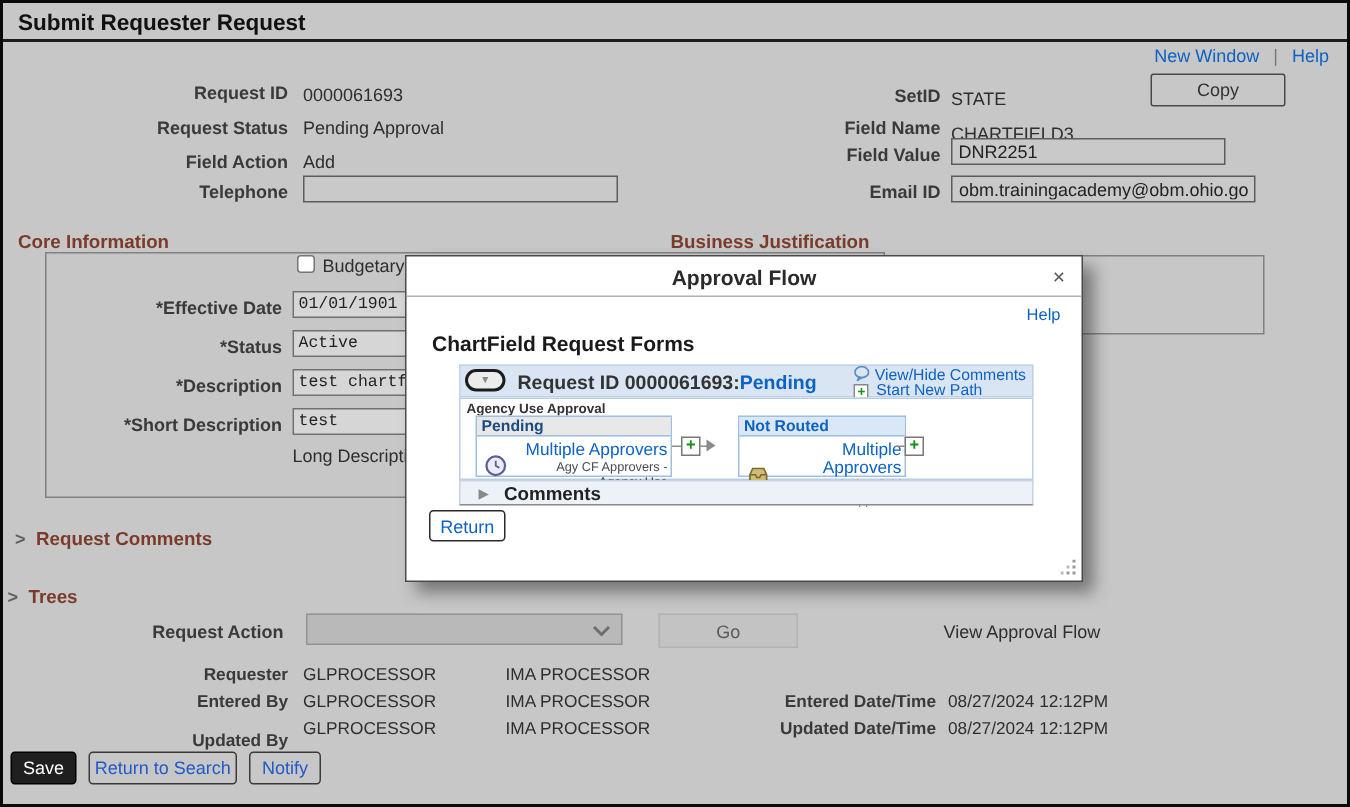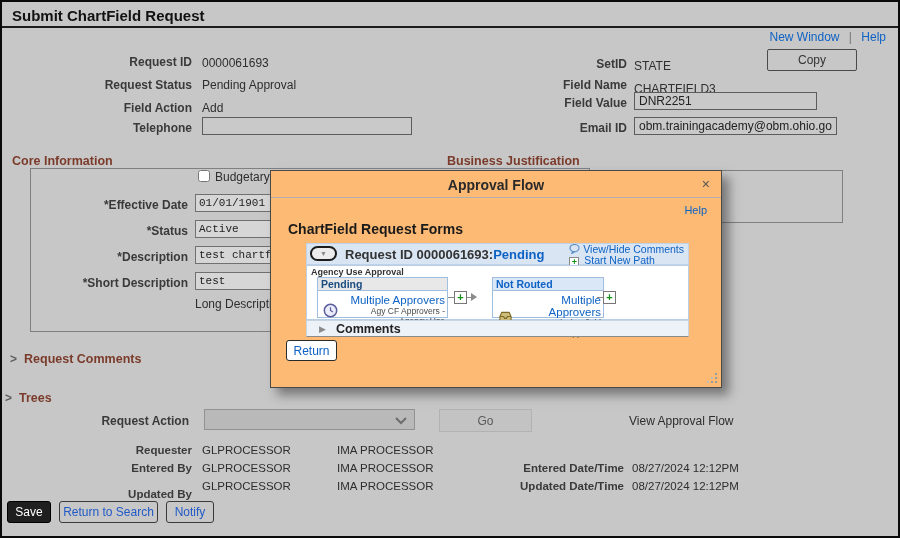--- a/index.html
+++ b/index.html
@@ -36,21 +36,21 @@
   .go-btn { position:absolute; background:#c3c3c3; border:1px solid #b2b2b2; color:#5a5a5a;
             font-size:12px; text-align:center; padding-top:4px; cursor:pointer; }
   .audit-lbl { position:absolute; width:130px; text-align:right; font-weight:bold; font-size:11.5px; color:#3a3a3a; }
   .audit-val { position:absolute; font-size:11.5px; color:#2e2e2e; }
   
   .save-btn { position:absolute; left:5px; top:499px; width:44px; height:22px; background:#1f1f1f;
               color:#fff; font-size:12px; border:1px solid #000; border-radius:3px; cursor:pointer; }
   .ft-btn { position:absolute; top:499px; height:22px; background:#c7c7c7; border:1px solid #3a3a3a;
             border-radius:3px; color:#2059c8; font-size:12px; cursor:pointer; }
   
-  #modal { position:absolute; left:268px; top:168px; width:452px; height:218px; background:#fdba74;
+  #modal { position:absolute; left:268px; top:168px; width:452px; height:218px; background:#ffffff;
            border:1px solid #4a4a4a; box-shadow:7px 7px 10px rgba(40,40,40,0.5); }
   .m-titlebar { position:absolute; left:0; top:0; width:100%; height:27px; border-bottom:1px solid #b0b0b0; }
   .m-title { width:100%; text-align:center; font-size:14px; font-weight:bold; color:#2a2a2a; padding-top:6px; }
   .m-close { position:absolute; right:11px; top:5px; font-size:14px; color:#555; cursor:pointer; }
   .m-help { position:absolute; right:14px; top:33px; font-size:11px; }
   .m-heading { position:absolute; left:17px; top:50px; font-size:14px; font-weight:bold; color:#1a1a1a; }
   .hdrbar { position:absolute; left:35px; top:72px; width:383px; height:22px; background:#d9e5f3;
             border:1px solid #c0d2e8; }
   .pill { position:absolute; left:3px; top:2px; width:27px; height:15px; border:2px solid #1c1c1c;
           border-radius:8px; background:#ececec; text-align:center; cursor:pointer; }
@@ -88,21 +88,21 @@
               text-align:center; vertical-align:-1px; margin-right:2px; }
   .plus-ico span { color:#149314; font-weight:bold; font-size:9px; line-height:8px; display:block; }
   .chkbox { position:absolute; width:12px; height:12px; accent-color:#666; }
 </style>
 </head>
 <body>
 
 <div id="frame">
 
   <div class="titlebar">
-    <div class="page-title">Submit ChartField Request</div>
+    <div class="page-title">Submit Requester Request</div>
   </div>
 
   <div class="toplinks">
     <span class="link">New Window</span>
     <span class="sep">|</span>
     <span class="link">Help</span>
   </div>
 
   <div class="lbl" style="left:40px; top:53px;">Request ID</div>
   <div class="val" style="left:200px; top:54px;">0000061693</div>

